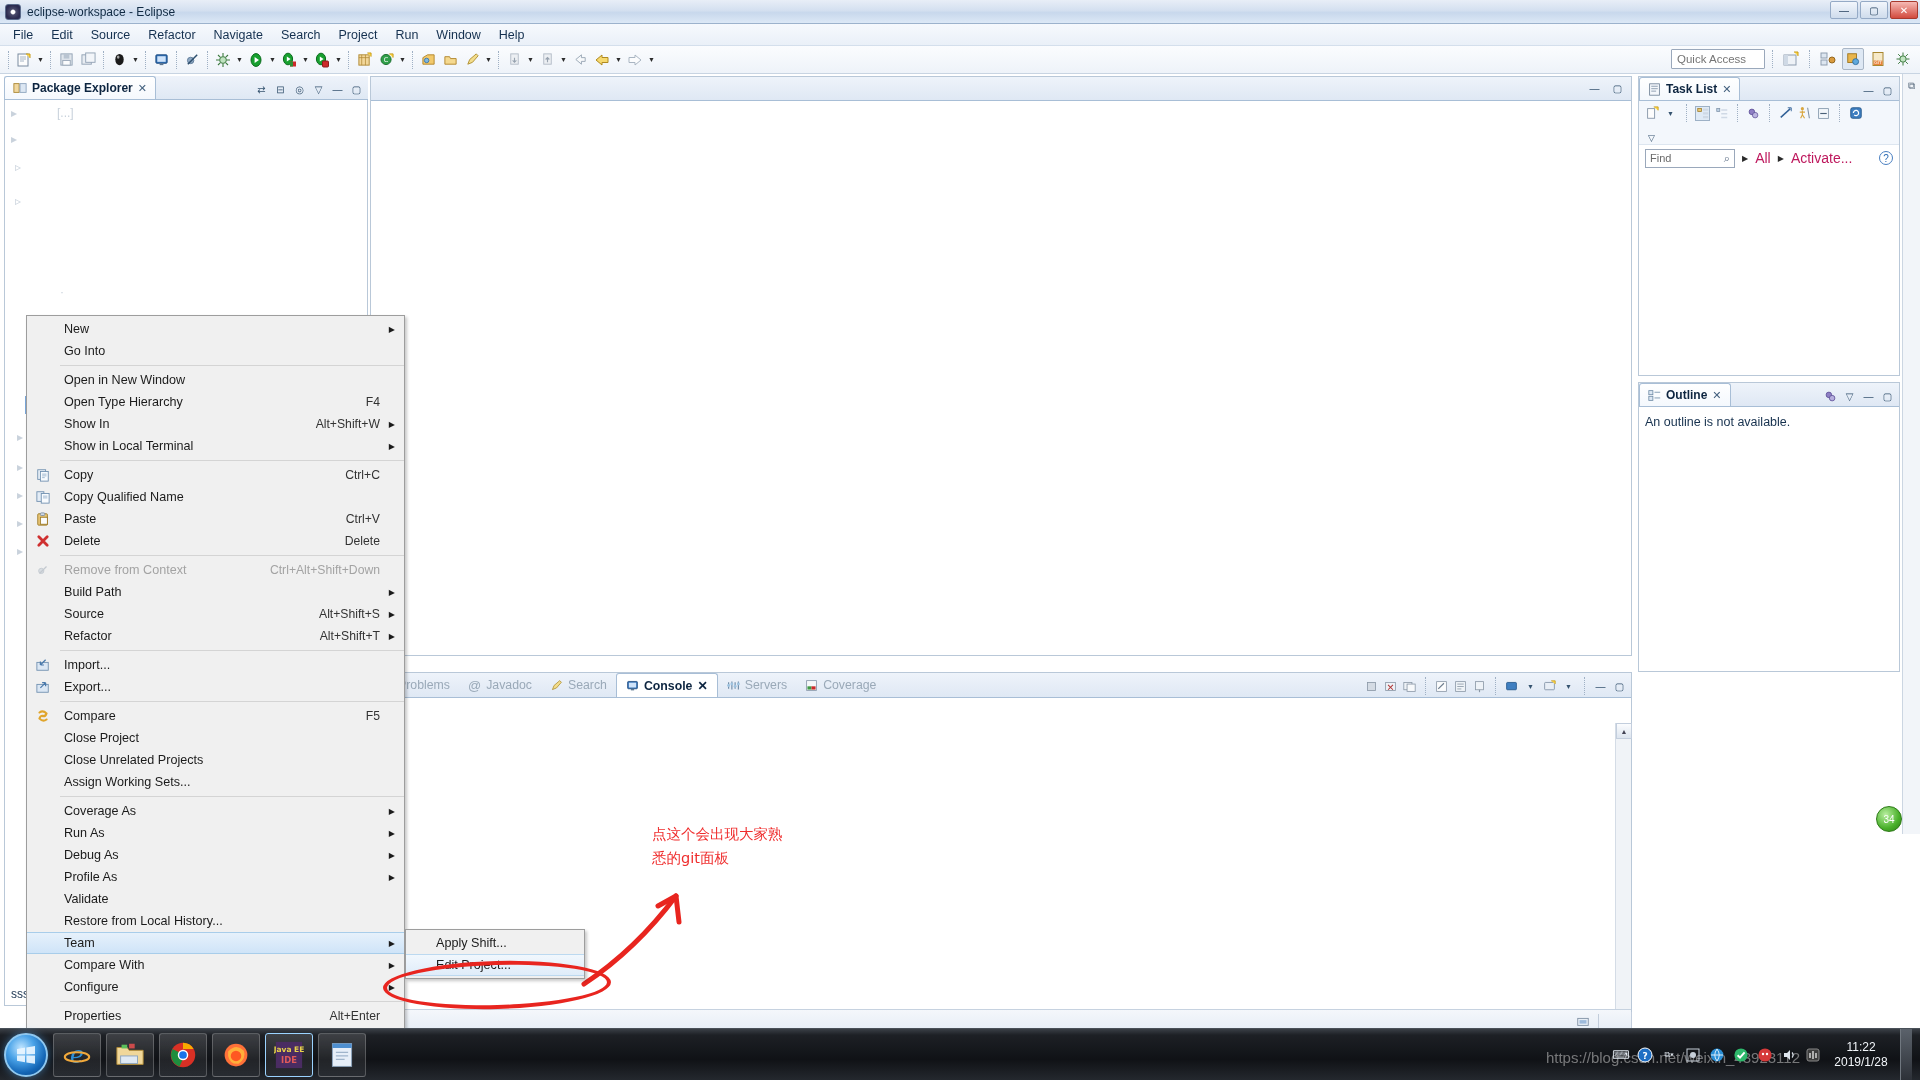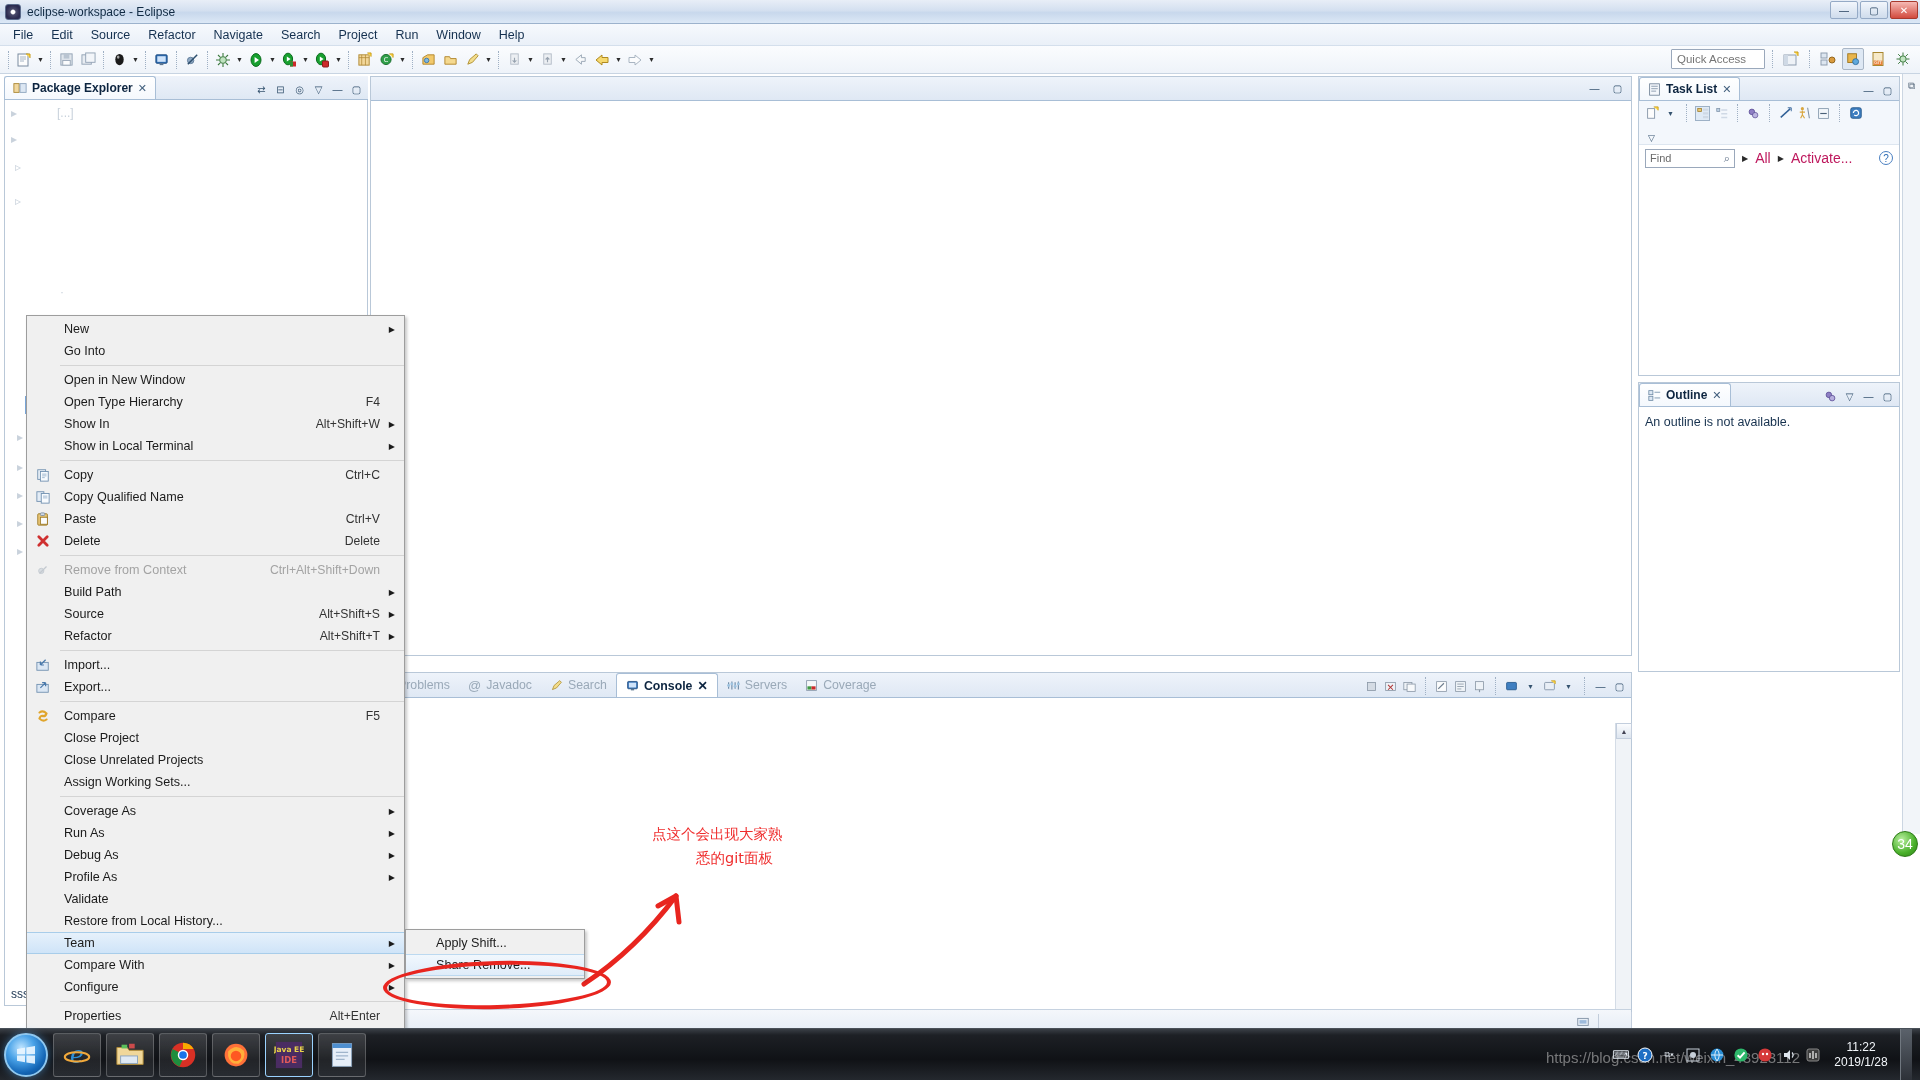--- a/index.html
+++ b/index.html
@@ -173,25 +173,24 @@
     border: 1px solid rgba(255,255,255,.22); border-radius: 3px;
     display: flex; align-items: center; justify-content: center;
   }
   .tray { position: absolute; right: 0; top: 0; height: 52px; display: flex; align-items: center; gap: 6px; padding-right: 8px; }
   .tray-ic { width: 18px; height: 18px; display: flex; align-items: center; justify-content: center; font-size: 12px; color: #dfe6ee; }
   .clock { color: #f2f6fa; font-size: 12px; text-align: center; line-height: 15px; width: 66px; }
   .wm-overlay { position: absolute; right: 120px; bottom: 14px; font-size: 15px; color: #c8c8c8; opacity: .55; white-space: nowrap; font-family: "Liberation Sans", sans-serif; }
   .showdesk { width: 12px; height: 52px; background: linear-gradient(to bottom, #5b626b, #2c3037); border-left: 1px solid #70777f; }
 
   .badge-float {
-    position: absolute; right: 2px; top: 806px; width: 26px; height: 26px; border-radius: 50%;
+    position: absolute; right: 18px; top: 806px; width: 26px; height: 26px; border-radius: 50%;
     background: radial-gradient(circle at 36% 32%, #b9efa0, #49b02a 60%, #2e7d18);
-    color: #fff; font-size: 14px; display: flex; align-items: center; justify-content: center;
+    color: #fff; font-size: 10px; display: flex; align-items: center; justify-content: center;
     border: 1px solid #2c7a16;
-    margin-top: 25px;
   }
 </style>
 </head>
 <body>
 
 <div id="root">
 
   <div class="titlebar">
     <div class="tb-appicon"></div>
     <div class="tb-title">eclipse-workspace - Eclipse</div>
@@ -694,21 +693,21 @@
               <rect x="2" y="5" width="12" height="8" fill="#e7eef6" stroke="#7e8fa2"></rect>
               <rect x="4" y="7" width="8" height="4" fill="#9dbadb"></rect>
             </svg>
         </div>
         <div style="width:1px;height:14px;background:#c2cddb;"></div>
       </div>
     </div>
   </div>
 
   <div class="ann-text" style="left:652px; top:822px;">点这个会出现大家熟</div>
-  <div class="ann-text" style="left:652px; top:846px;margin-left:44px;">悉的git面板</div>
+  <div class="ann-text" style="left:652px; top:846px;">悉的git面板</div>
 
   <svg class="arrow-svg" width="140" height="110" viewBox="0 0 140 110">
     <path d="M4 104 C 40 80, 72 48, 96 16" stroke="#e8251f" stroke-width="5" fill="none" stroke-linecap="round"></path>
     <path d="M96 16 L 78 26 M96 16 L 99 42" stroke="#e8251f" stroke-width="5" fill="none" stroke-linecap="round"></path>
   </svg>
 
   <div class="ctxmenu">
     <div class="ctx-gutter"></div>
 
     <div class="mi">
@@ -881,21 +880,21 @@
       <span>Properties</span>
       <span class="acc">Alt+Enter</span>
     </div>
   </div>
 
   <div class="submenu">
     <div class="mi">
       <span>Apply Shift...</span>
     </div>
     <div class="mi hl2">
-      <span>Share Remove...</span>
+      <span>Edit Project...</span>
     </div>
   </div>
 
   <div class="red-circle"></div>
 
   <div class="badge-float">34</div>
 
   <div class="taskbar">
     <div class="start-orb">
       <svg width="22" height="22" viewBox="0 0 22 22">

